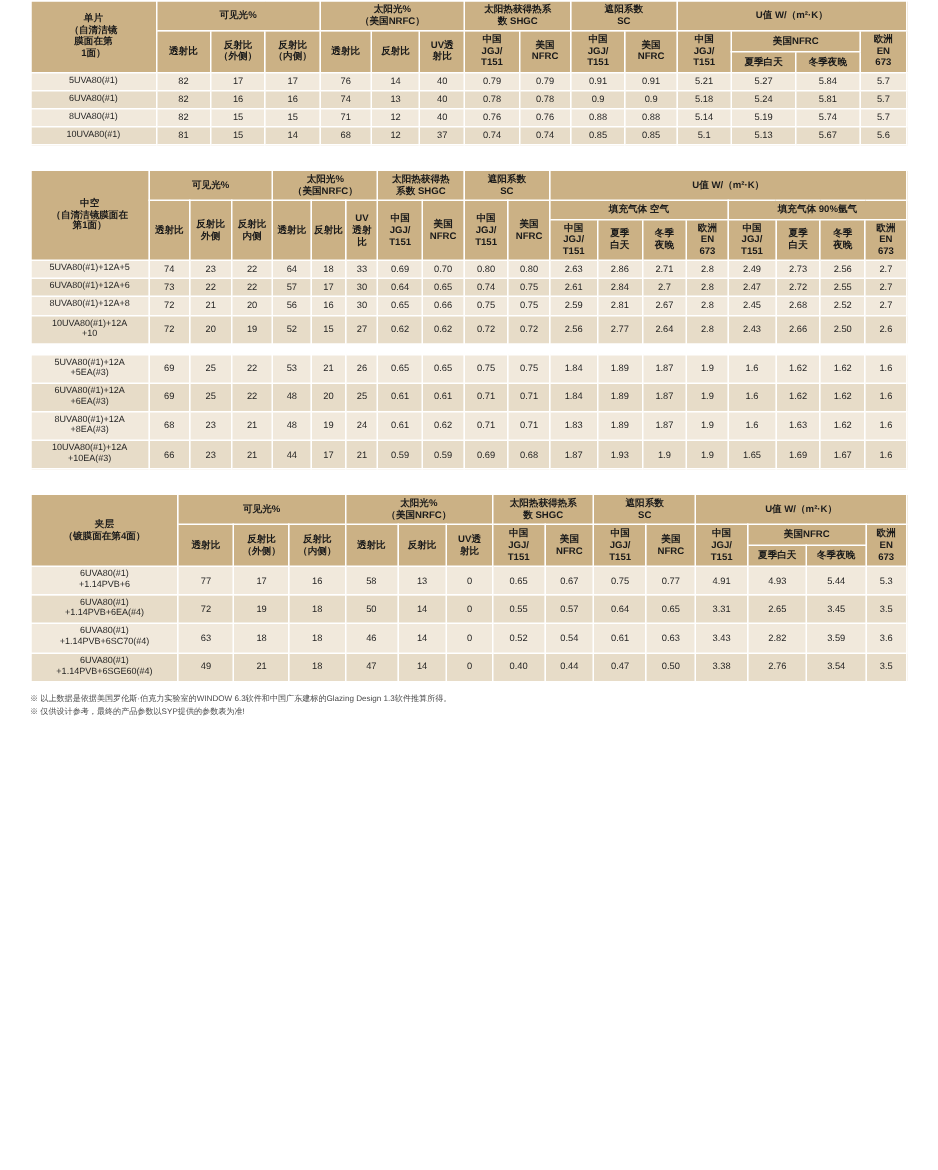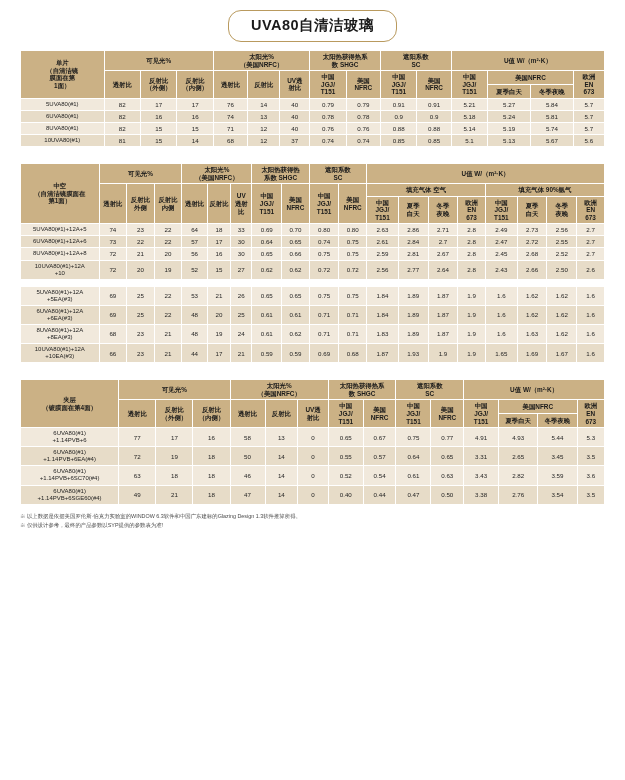--- a/index.html
+++ b/index.html
@@ -78,25 +78,20 @@
     color: #4a4a4a;
     line-height: 1.55;
   }
   .notes div { margin-bottom: 1px; }
 </style>
 </head>
 <body>
 
 <div class="page">
 
-  <div class="title-wrap">
-    <div class="title-box">
-      <span class="t">UVA80自清洁玻璃</span>
-    </div>
-  </div>
 
   <table style="width:585px;">
     <colgroup>
       <col style="width:78px">
         <col style="width:34px">
         <col style="width:34px">
         <col style="width:34px">
       <col style="width:32px">
         <col style="width:30px">
         <col style="width:28px">

